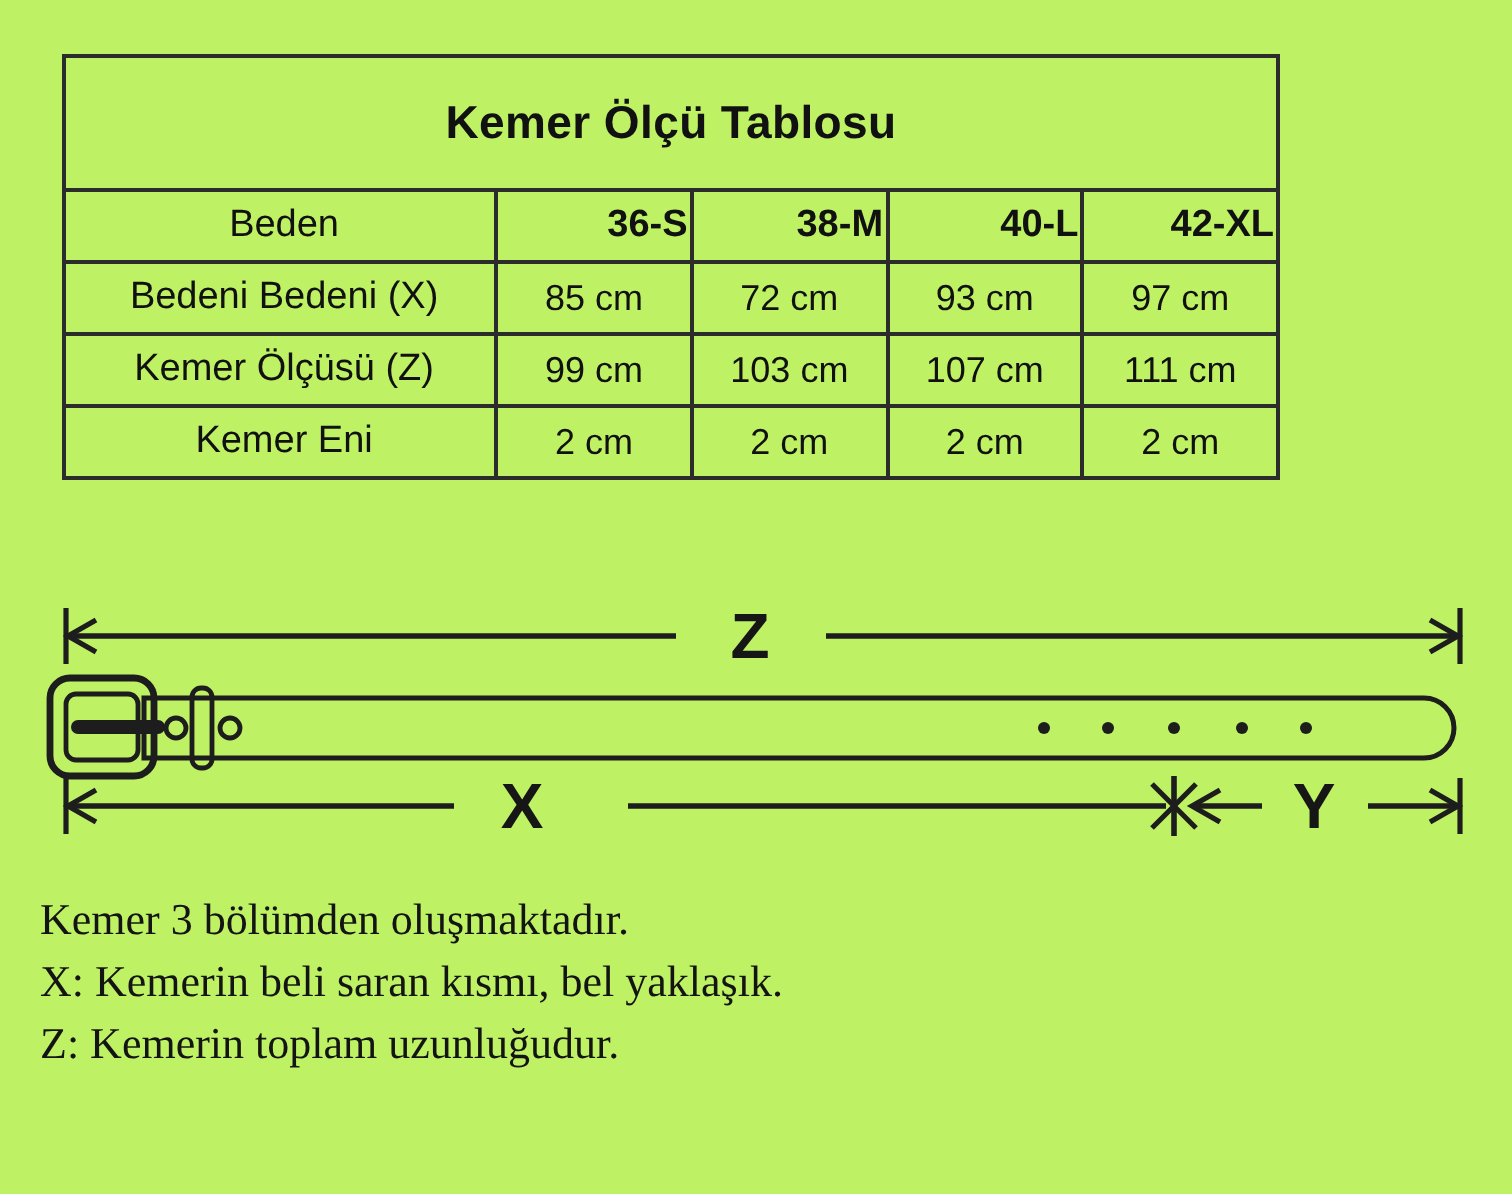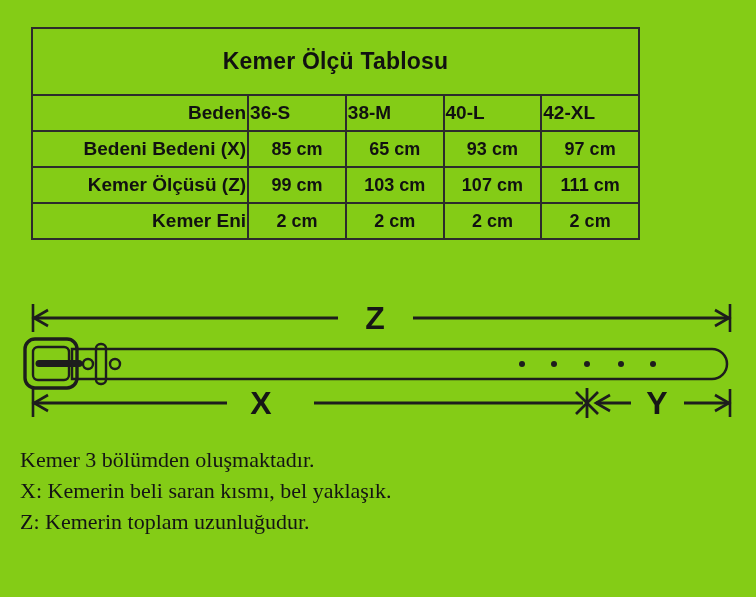--- a/index.html
+++ b/index.html
@@ -1,41 +1,41 @@
 <!DOCTYPE html>
 <html><head>
 <meta charset="utf-8">
 <style>
   html,body{margin:0;padding:0;background:#ffffff;}
   .page{
-    position:relative;width:756px;height:597px;background:#84cc16;
+    position:relative;width:756px;height:597px;background:#bef264;
     font-family:"Liberation Sans",sans-serif;color:#1d1d1d;overflow:hidden;
   }
   
   table.size-table{
     position:absolute;left:31px;top:27px;width:609px;
     border-collapse:collapse;table-layout:fixed;
   }
   table.size-table td{
     border:2px solid #2c2c2c;color:#111;
     vertical-align:middle;overflow:hidden;white-space:nowrap;
   }
   .c-label{width:35.6%;}
   .c-size{width:16.1%;}
   td.title-cell{
     height:63px;text-align:center;font-weight:700;font-size:23px;letter-spacing:0.2px;
   }
   td.lbl{
-    height:32px;text-align:right;padding-left:5px;font-weight:700;font-size:19px;
+    height:32px;text-align:center;padding-left:5px;font-weight:400;font-size:19px;
   }
   td.sz{
-    text-align:left;font-weight:700;font-size:19px;
+    text-align:right;font-weight:700;font-size:19px;
   }
   td.val{
-    text-align:center;font-weight:700;font-size:18px;color:#1a1a1a;
+    text-align:center;font-weight:400;font-size:18px;color:#1a1a1a;
   }
   
   svg.diagram{position:absolute;left:0;top:285px;}
   .ink-stroke{stroke:#1d1d1d;fill:none;}
   .dim-label{
     font-family:"Liberation Sans",sans-serif;font-weight:700;font-size:32px;fill:#161616;
     text-anchor:middle;
   }
   
   .notes{
@@ -64,21 +64,21 @@
       <tr>
         <td class="lbl">Beden</td>
         <td class="sz">36-S</td>
         <td class="sz">38-M</td>
         <td class="sz">40-L</td>
         <td class="sz">42-XL</td>
       </tr>
       <tr>
         <td class="lbl">Bedeni Bedeni (X)</td>
         <td class="val">85 cm</td>
-        <td class="val">65 cm</td>
+        <td class="val">72 cm</td>
         <td class="val">93 cm</td>
         <td class="val">97 cm</td>
       </tr>
       <tr>
         <td class="lbl">Kemer Ölçüsü (Z)</td>
         <td class="val">99 cm</td>
         <td class="val">103 cm</td>
         <td class="val">107 cm</td>
         <td class="val">111 cm</td>
       </tr>

